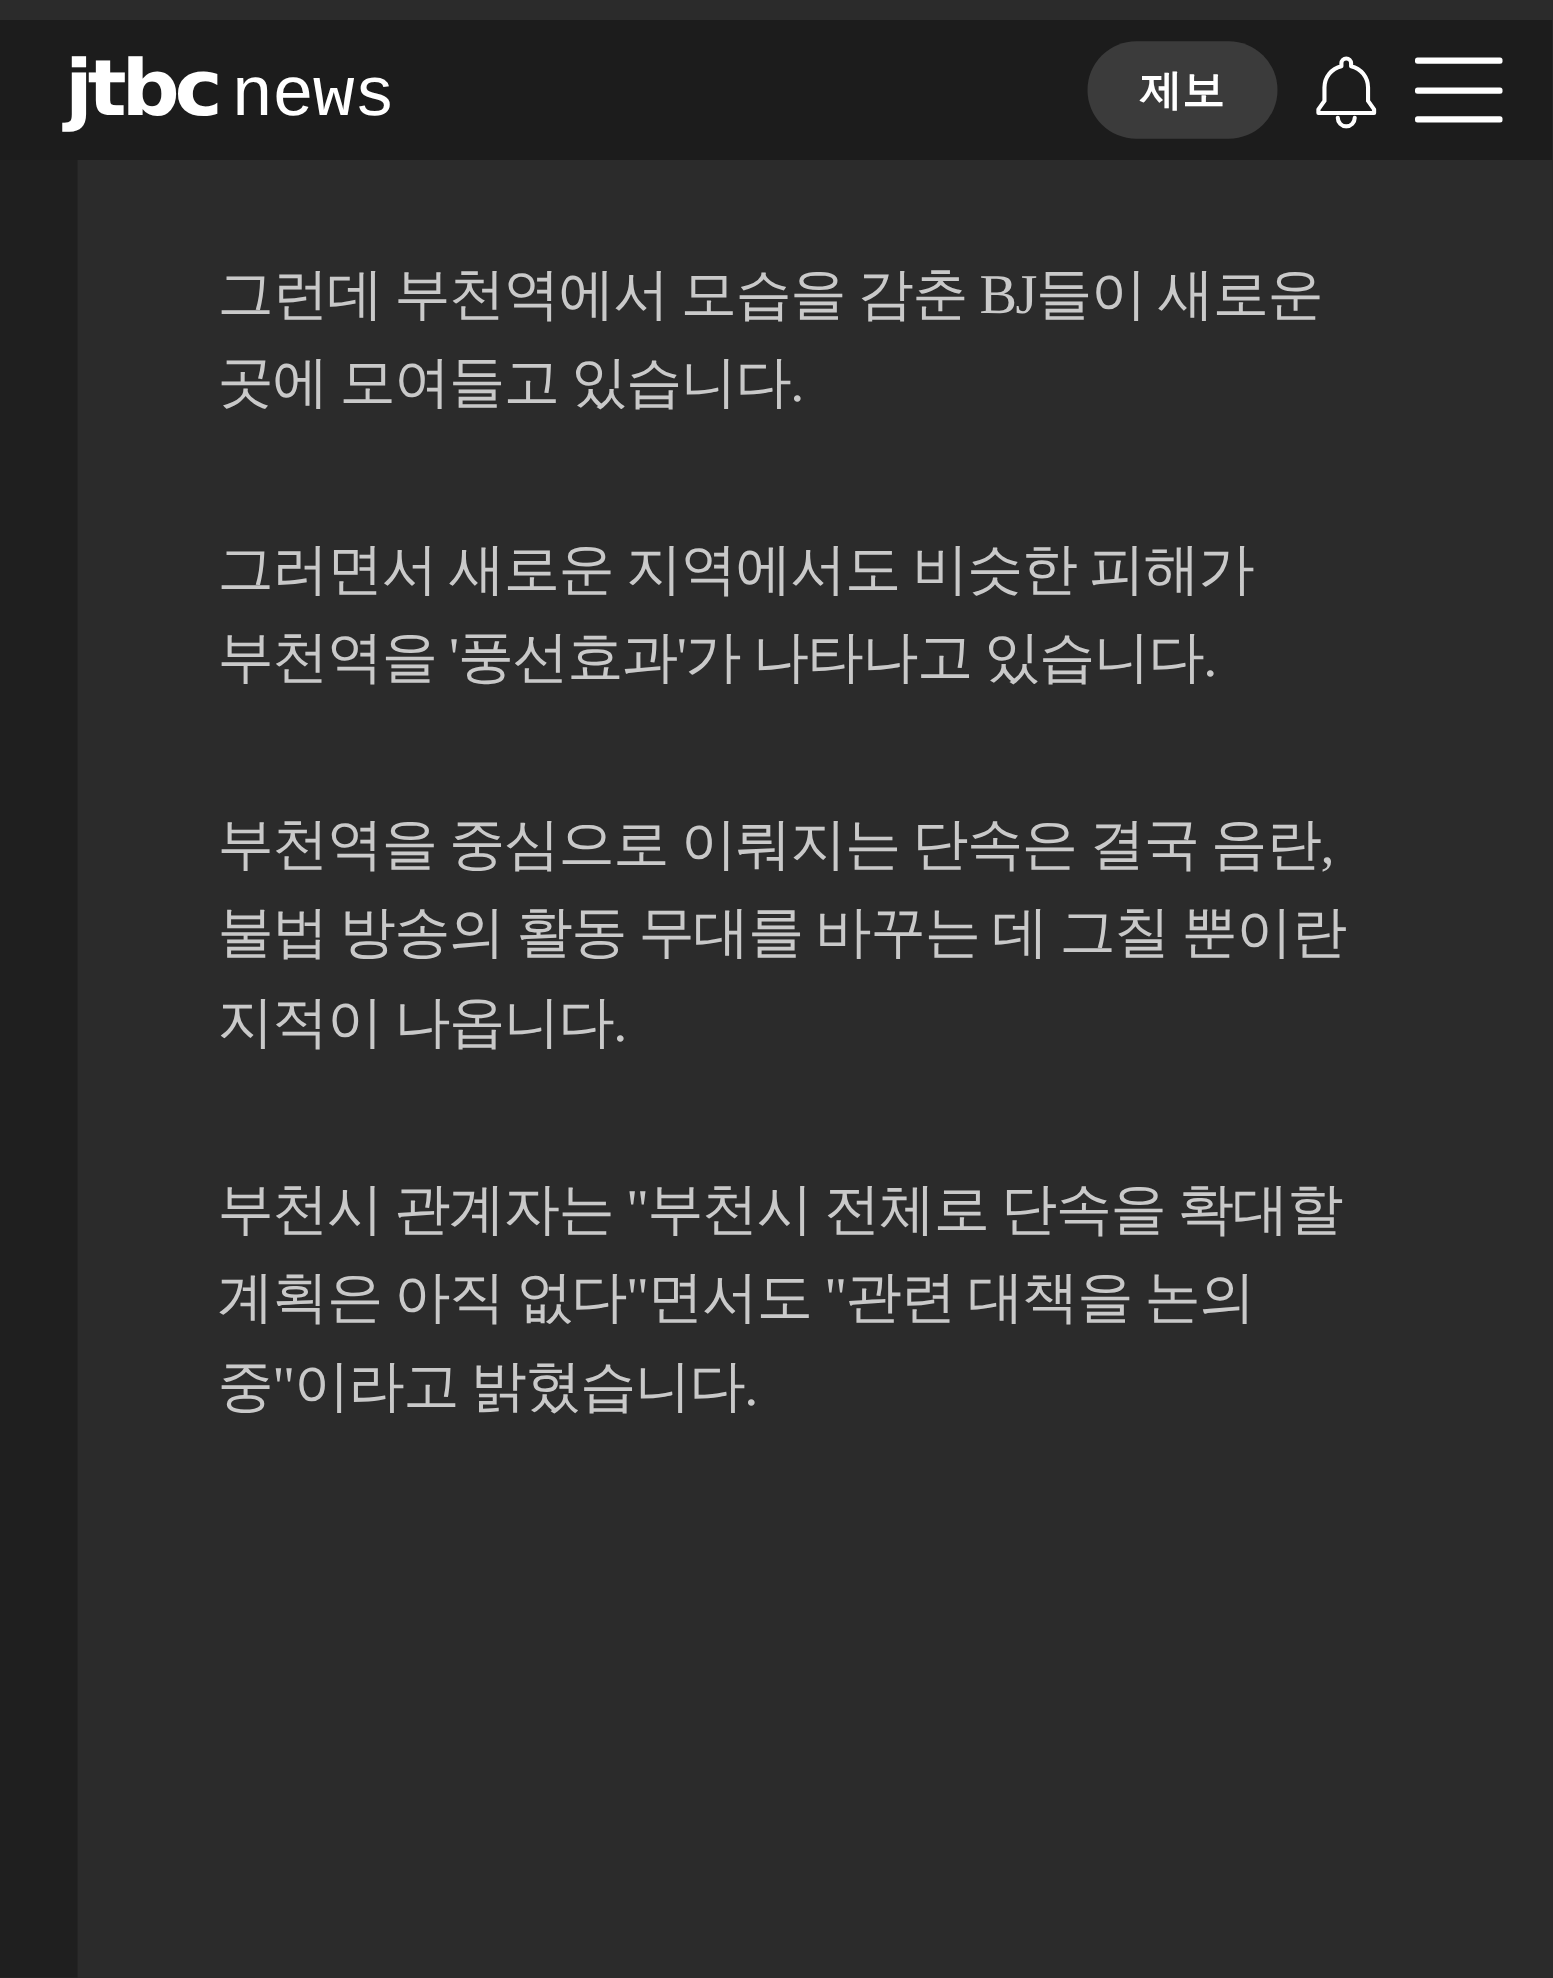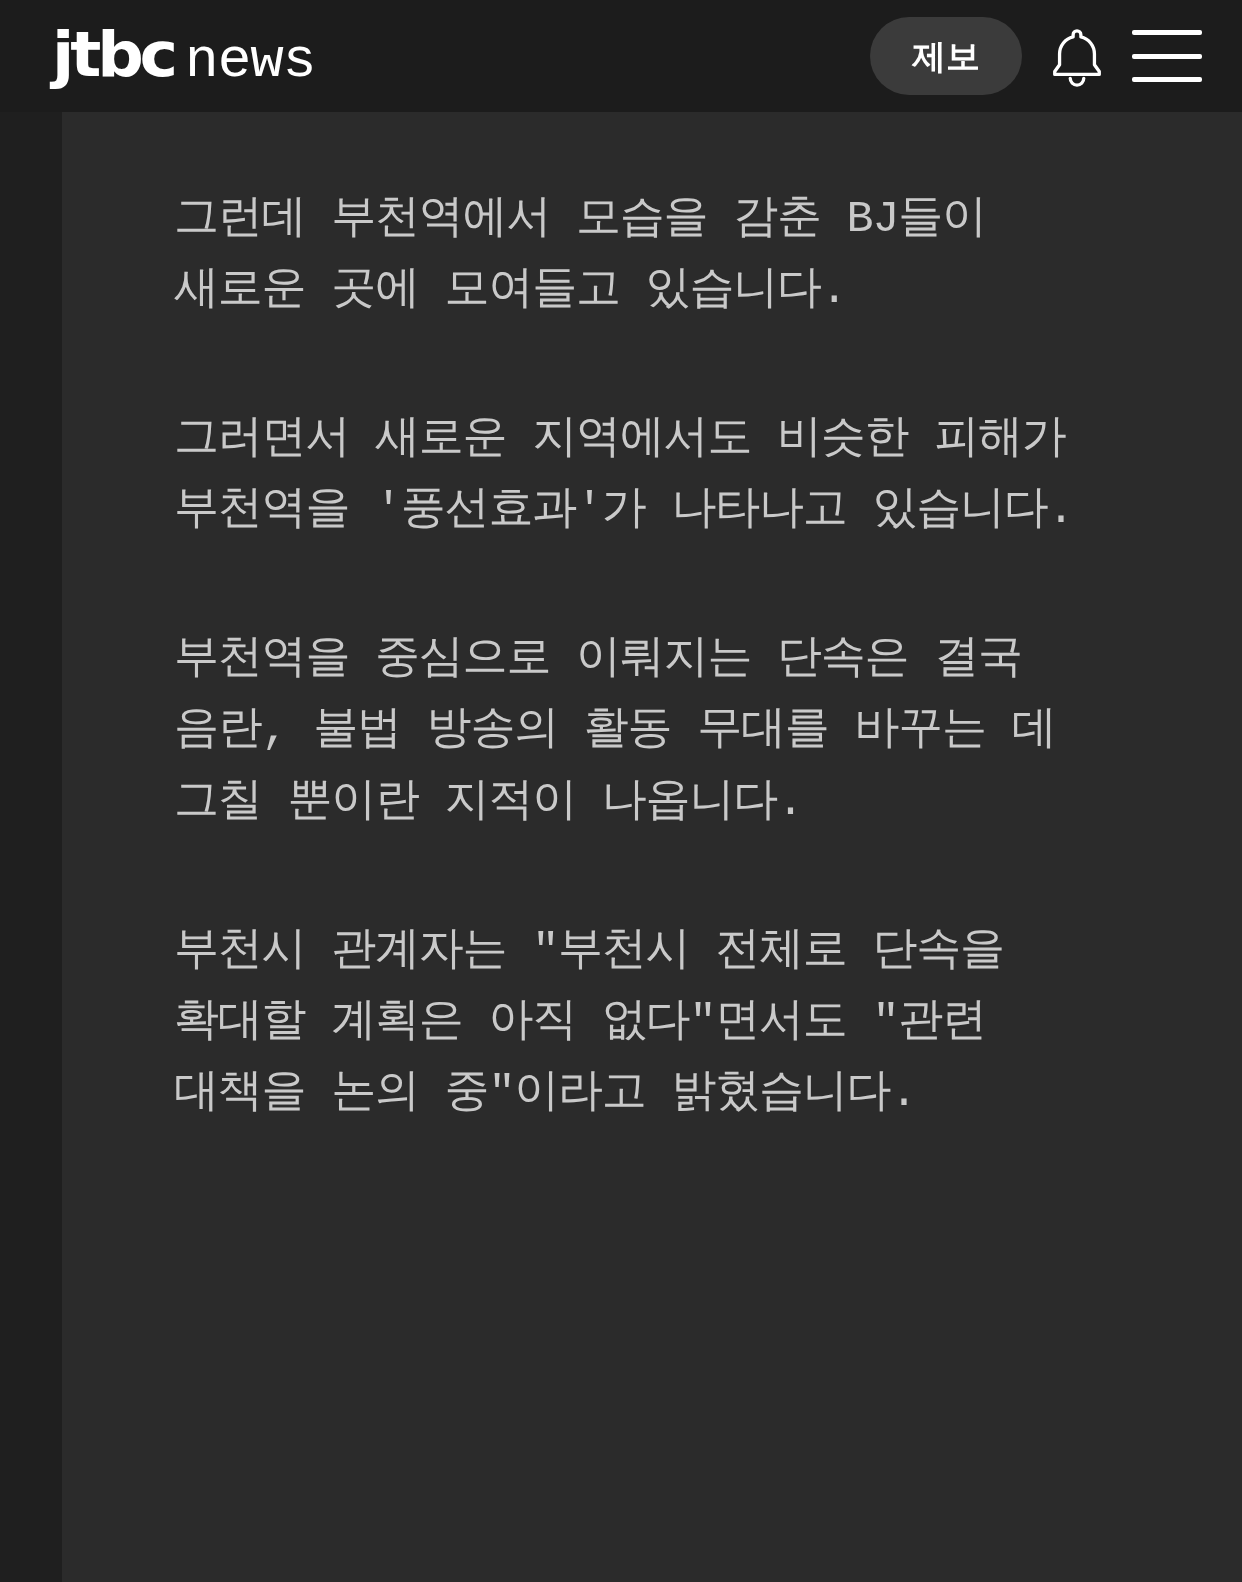--- a/index.html
+++ b/index.html
@@ -17,20 +17,21 @@
 
   
   .header {
     position: relative;
     height: 112px;
     background: #1c1c1c;
     display: flex;
     align-items: center;
     padding: 0 40px 0 55px;
     box-sizing: border-box;
+    margin-top: 16px;
   }
   .logo {
     display: flex;
     align-items: baseline;
     gap: 14px;
     user-select: none;
   }
   .logo-mark {
     font-family: "DejaVu Sans", sans-serif;
     font-weight: 700;
@@ -109,21 +110,21 @@
     padding: 72px 132px 0 112px;
     box-sizing: border-box;
   }
   .article p {
     margin: 0 0 78px 0;
     color: #c9c9c9;
     font-size: 45px;
     line-height: 1.58;
     letter-spacing: -1.2px;
     word-break: keep-all;
-    font-family: Liberation Mono, monospace;
+    font-family: Liberation Serif, serif;
   }
   .article p:last-child { margin-bottom: 0; }
 </style>
 </head>
 <body>
 
 <div class="header">
 
   <div class="logo">
     <span class="logo-mark">jtbc</span>

